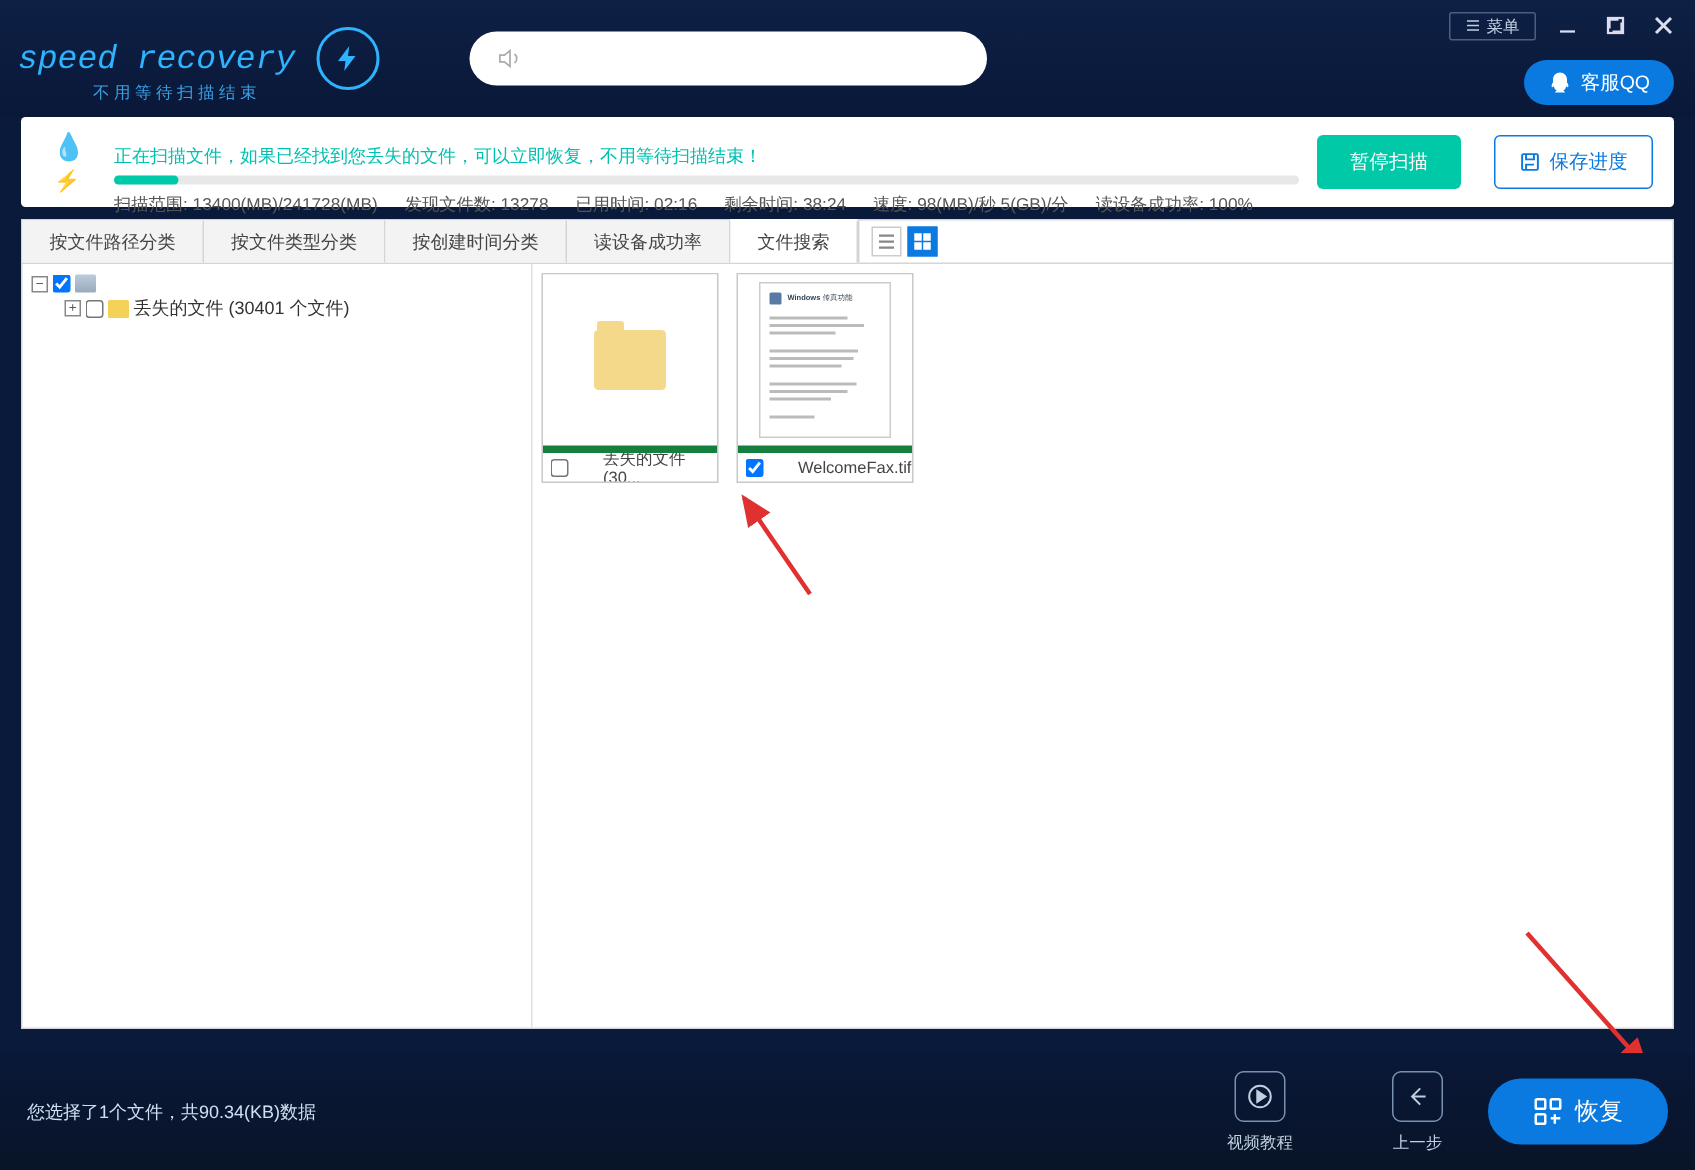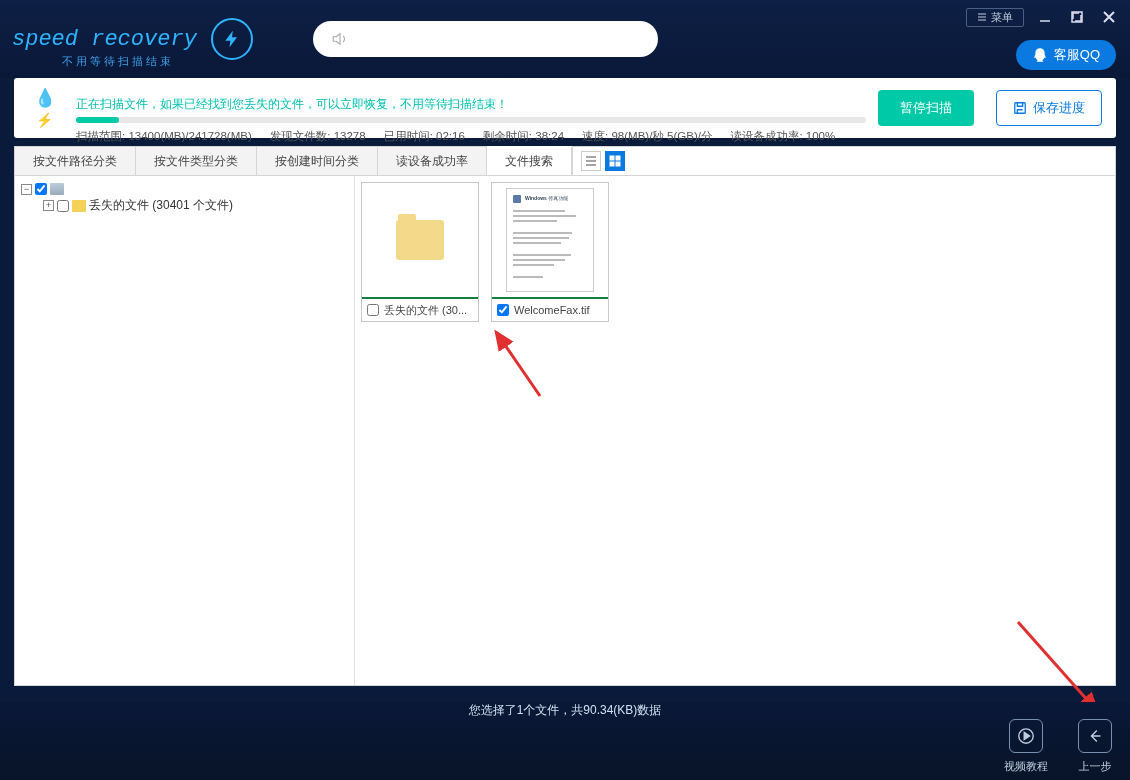--- a/index.html
+++ b/index.html
@@ -58,37 +58,37 @@
 .tree-row { display:flex; align-items:center; gap:3px; padding:1px 0; white-space:nowrap;}
 .tree-row .toggle { width:11px; height:11px; border:1px solid #888; display:inline-flex; align-items:center; justify-content:center; font-size:9px; line-height:1; cursor:pointer; color:#555;}
 .tree-row input[type=checkbox] { width:12px; height:12px; }
 .child { margin-left:22px;}
 .folder-icn { width:14px; height:12px; background:#f4d157; border-radius:1px; display:inline-block;}
 .drive-icn { width:14px; height:12px; background:linear-gradient(#bcd,#9ab); border-radius:1px; display:inline-block;}
 
 .files { flex:1; padding:6px; display:flex; gap:12px; align-items:flex-start;}
 .item-card { width:118px; border:1px solid #c8c8c8; background:#fff; }
 .item-thumb { height:114px; display:flex; align-items:center; justify-content:center; background:#fff;}
-.item-label { border-top:2px solid #15803d; height:24px; display:flex; align-items:center; gap:5px; padding:0 5px; font-size:11px; color:#444; overflow:hidden;}
+.item-label { border-top:5px solid #15803d; height:24px; display:flex; align-items:center; gap:23px; padding:0 5px; font-size:11px; color:#444; overflow:hidden;}
 .item-label input { width:12px; height:12px;}
 .big-folder { width:48px; height:40px; background:#f4d98a; border-radius:3px; position:relative;}
 .big-folder:before { content:''; position:absolute; top:-6px; left:2px; width:18px; height:8px; background:#f4d98a; border-radius:2px 2px 0 0;}
 .doc-thumb { width:88px; height:104px; background:#fff; border:1px solid #ccc; padding:6px; font-size:4px; color:#666; position:relative;}
 .doc-thumb .ln { height:2px; background:#bbb; margin:3px 0;}
 .doc-thumb .logo-sm { position:absolute; top:6px; left:6px; width:8px; height:8px; background:#5a7aa5; border-radius:1px;}
 
 
 .arrow { position:absolute; pointer-events:none;}
 .arrow svg { overflow:visible;}
 
 
-.bottombar { position:absolute; left:0; right:0; bottom:0; height:78px; background:linear-gradient(180deg,#0a1838,#081428); display:flex; align-items:center; padding:0 18px;flex-direction:column;}
+.bottombar { position:absolute; left:0; right:0; bottom:0; height:78px; background:linear-gradient(180deg,#0a1838,#081428); display:flex; align-items:center; padding:0 18px;}
 .selection-info { color:#d0e0f0; font-size:12px;}
 .bottom-actions { margin-left:auto; display:flex; align-items:center; gap:30px;}
-.icon-btn { display:flex; flex-direction:column; align-items:center; gap:6px; color:#c0d0e0; font-size:11px; cursor:pointer;}
+.icon-btn { display:flex; flex-direction:column; align-items:center; gap:6px; color:#c0d0e0; font-size:11px; cursor:pointer;margin-left:36px;}
 .icon-btn .ib { width:34px; height:34px; border:1.5px solid #7a90b0; border-radius:6px; display:flex; align-items:center; justify-content:center;}
 .icon-btn svg { width:18px; height:18px; stroke:#c0d0e0; fill:none; stroke-width:1.5;}
 .recover-btn { background:#0a7ae0; color:#fff; border-radius:22px; height:44px; padding:0 30px; display:flex; align-items:center; gap:8px; font-size:16px; cursor:pointer;}
 .recover-btn svg { width:20px; height:20px; stroke:#fff; fill:none; stroke-width:1.8;}
 </style>
 </head>
 <body>
 
 <div class="topbar">
   <div class="logo-area">
@@ -285,14 +285,23 @@
       <span>视频教程</span>
     </div>
     <div class="icon-btn">
       <div class="ib">
           <svg viewBox="0 0 20 20">
             <path d="M12 4l-6 6 6 6M6 10h10"></path>
           </svg>
         </div>
       <span>上一步</span>
     </div>
+    <div class="recover-btn">
+      <svg viewBox="0 0 22 22">
+          <rect x="2" y="2" width="7" height="7" rx="1"></rect>
+          <rect x="13" y="2" width="7" height="7" rx="1"></rect>
+          <rect x="2" y="13" width="7" height="7" rx="1"></rect>
+          <path d="M13 16h7M16 13v7"></path>
+        </svg>
+      <span>恢复</span>
+    </div>
   </div>
 </div>
 
 </body></html>

